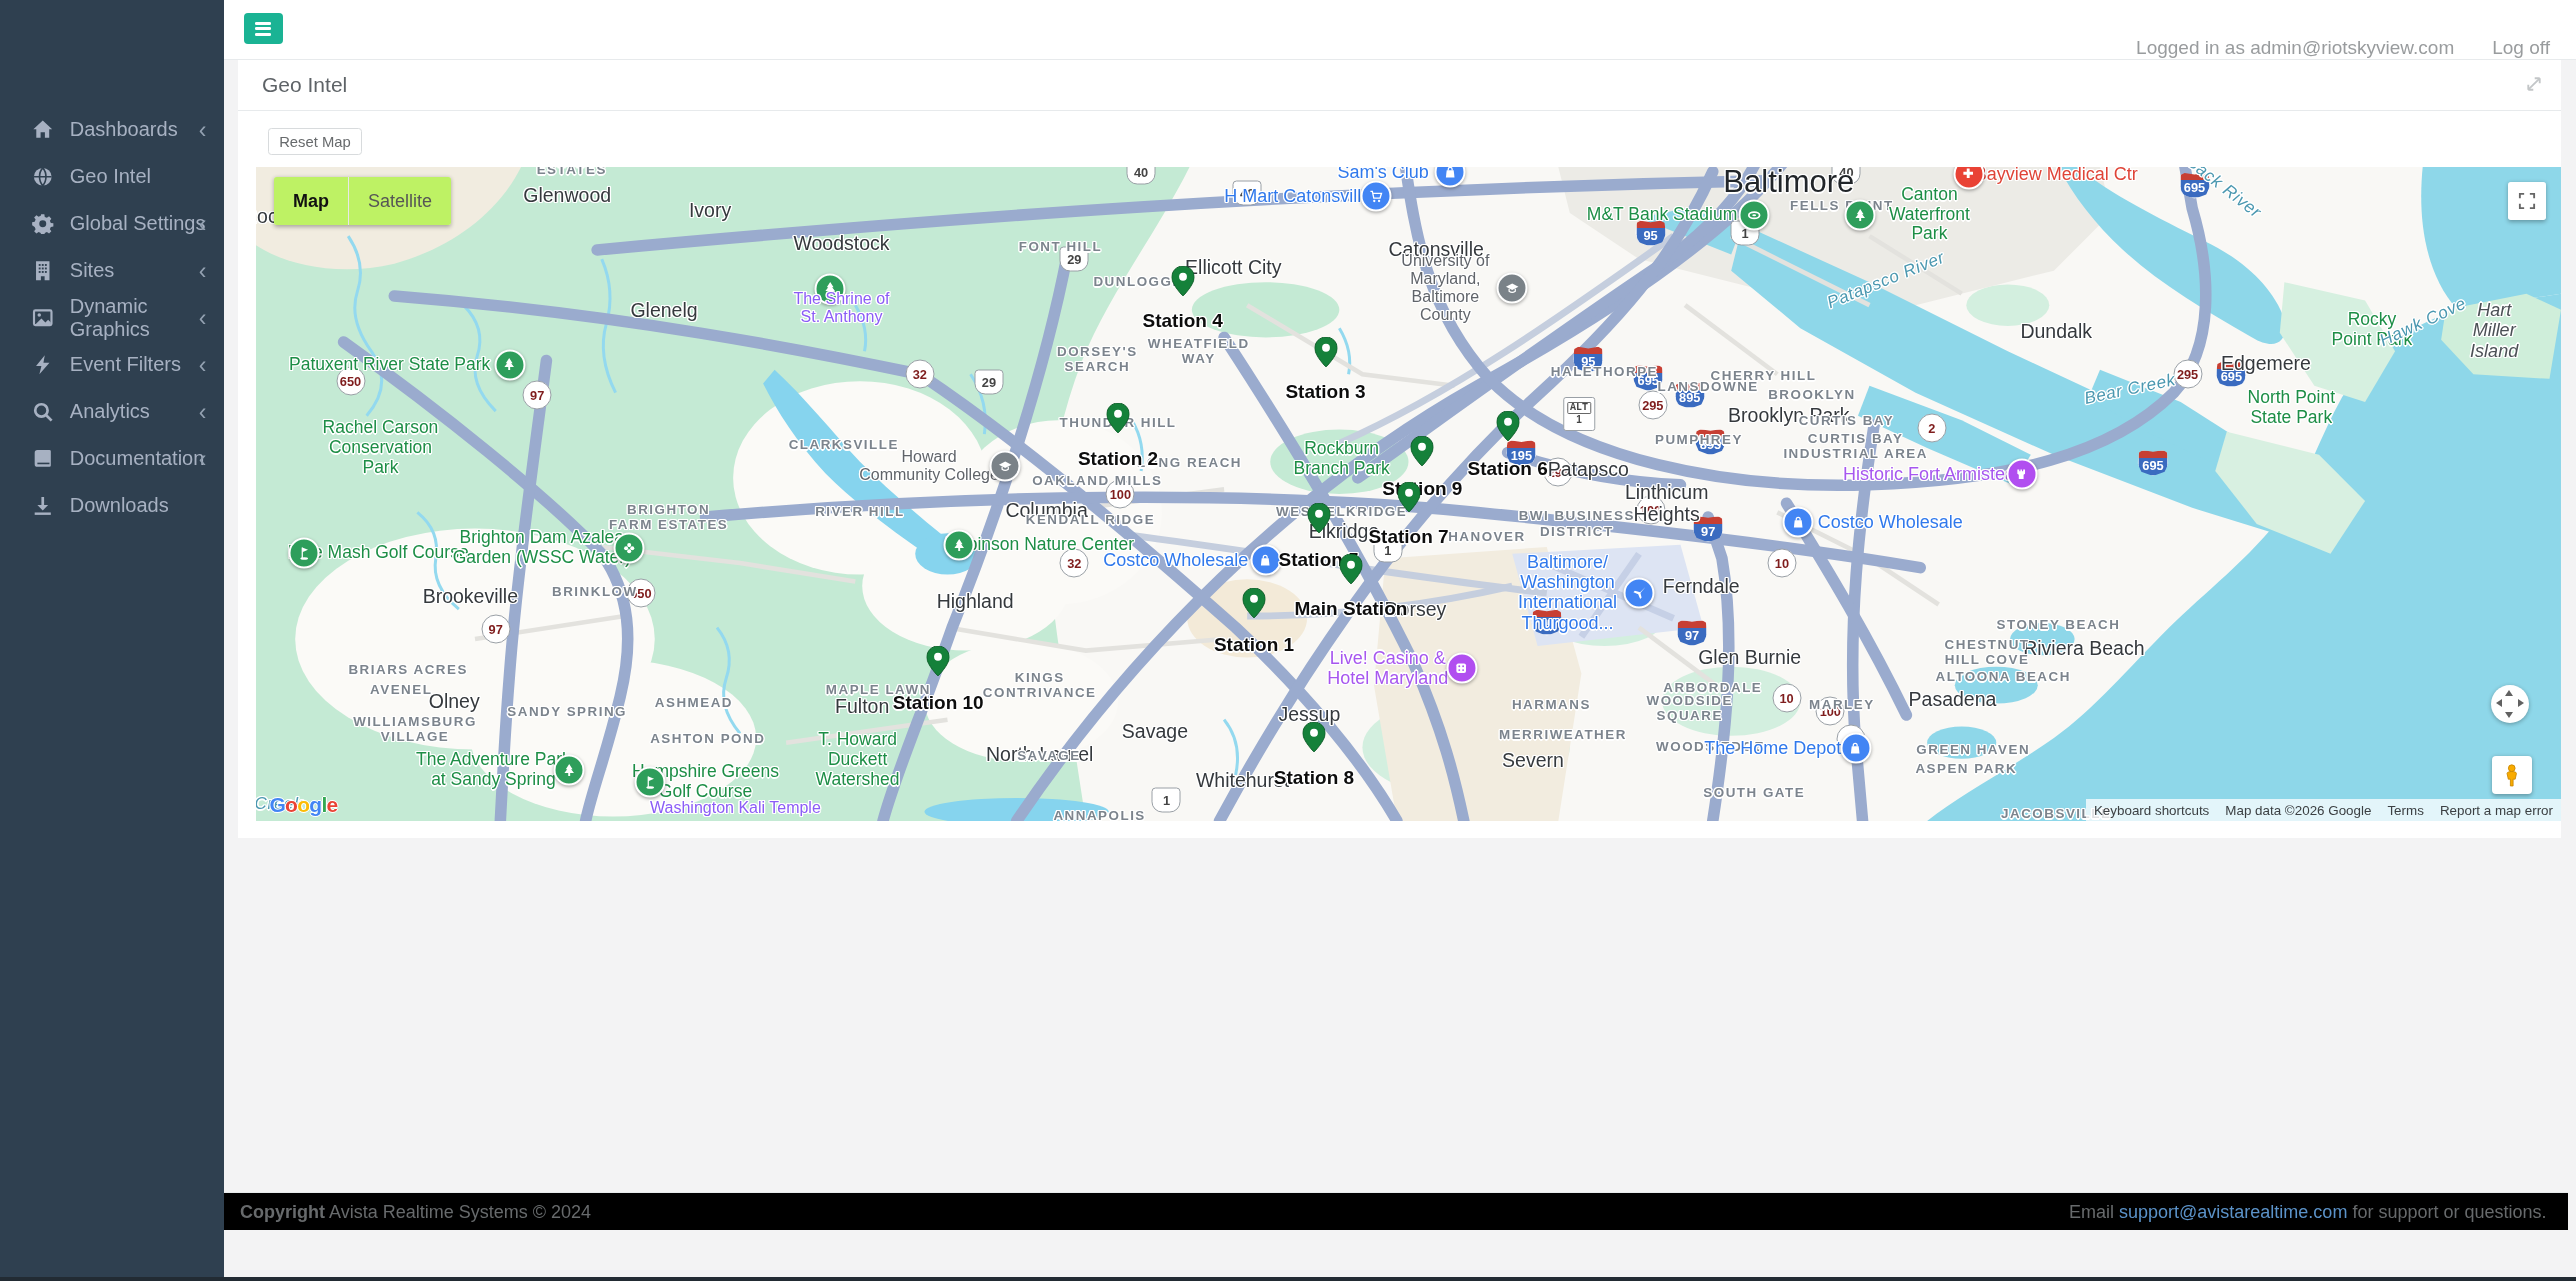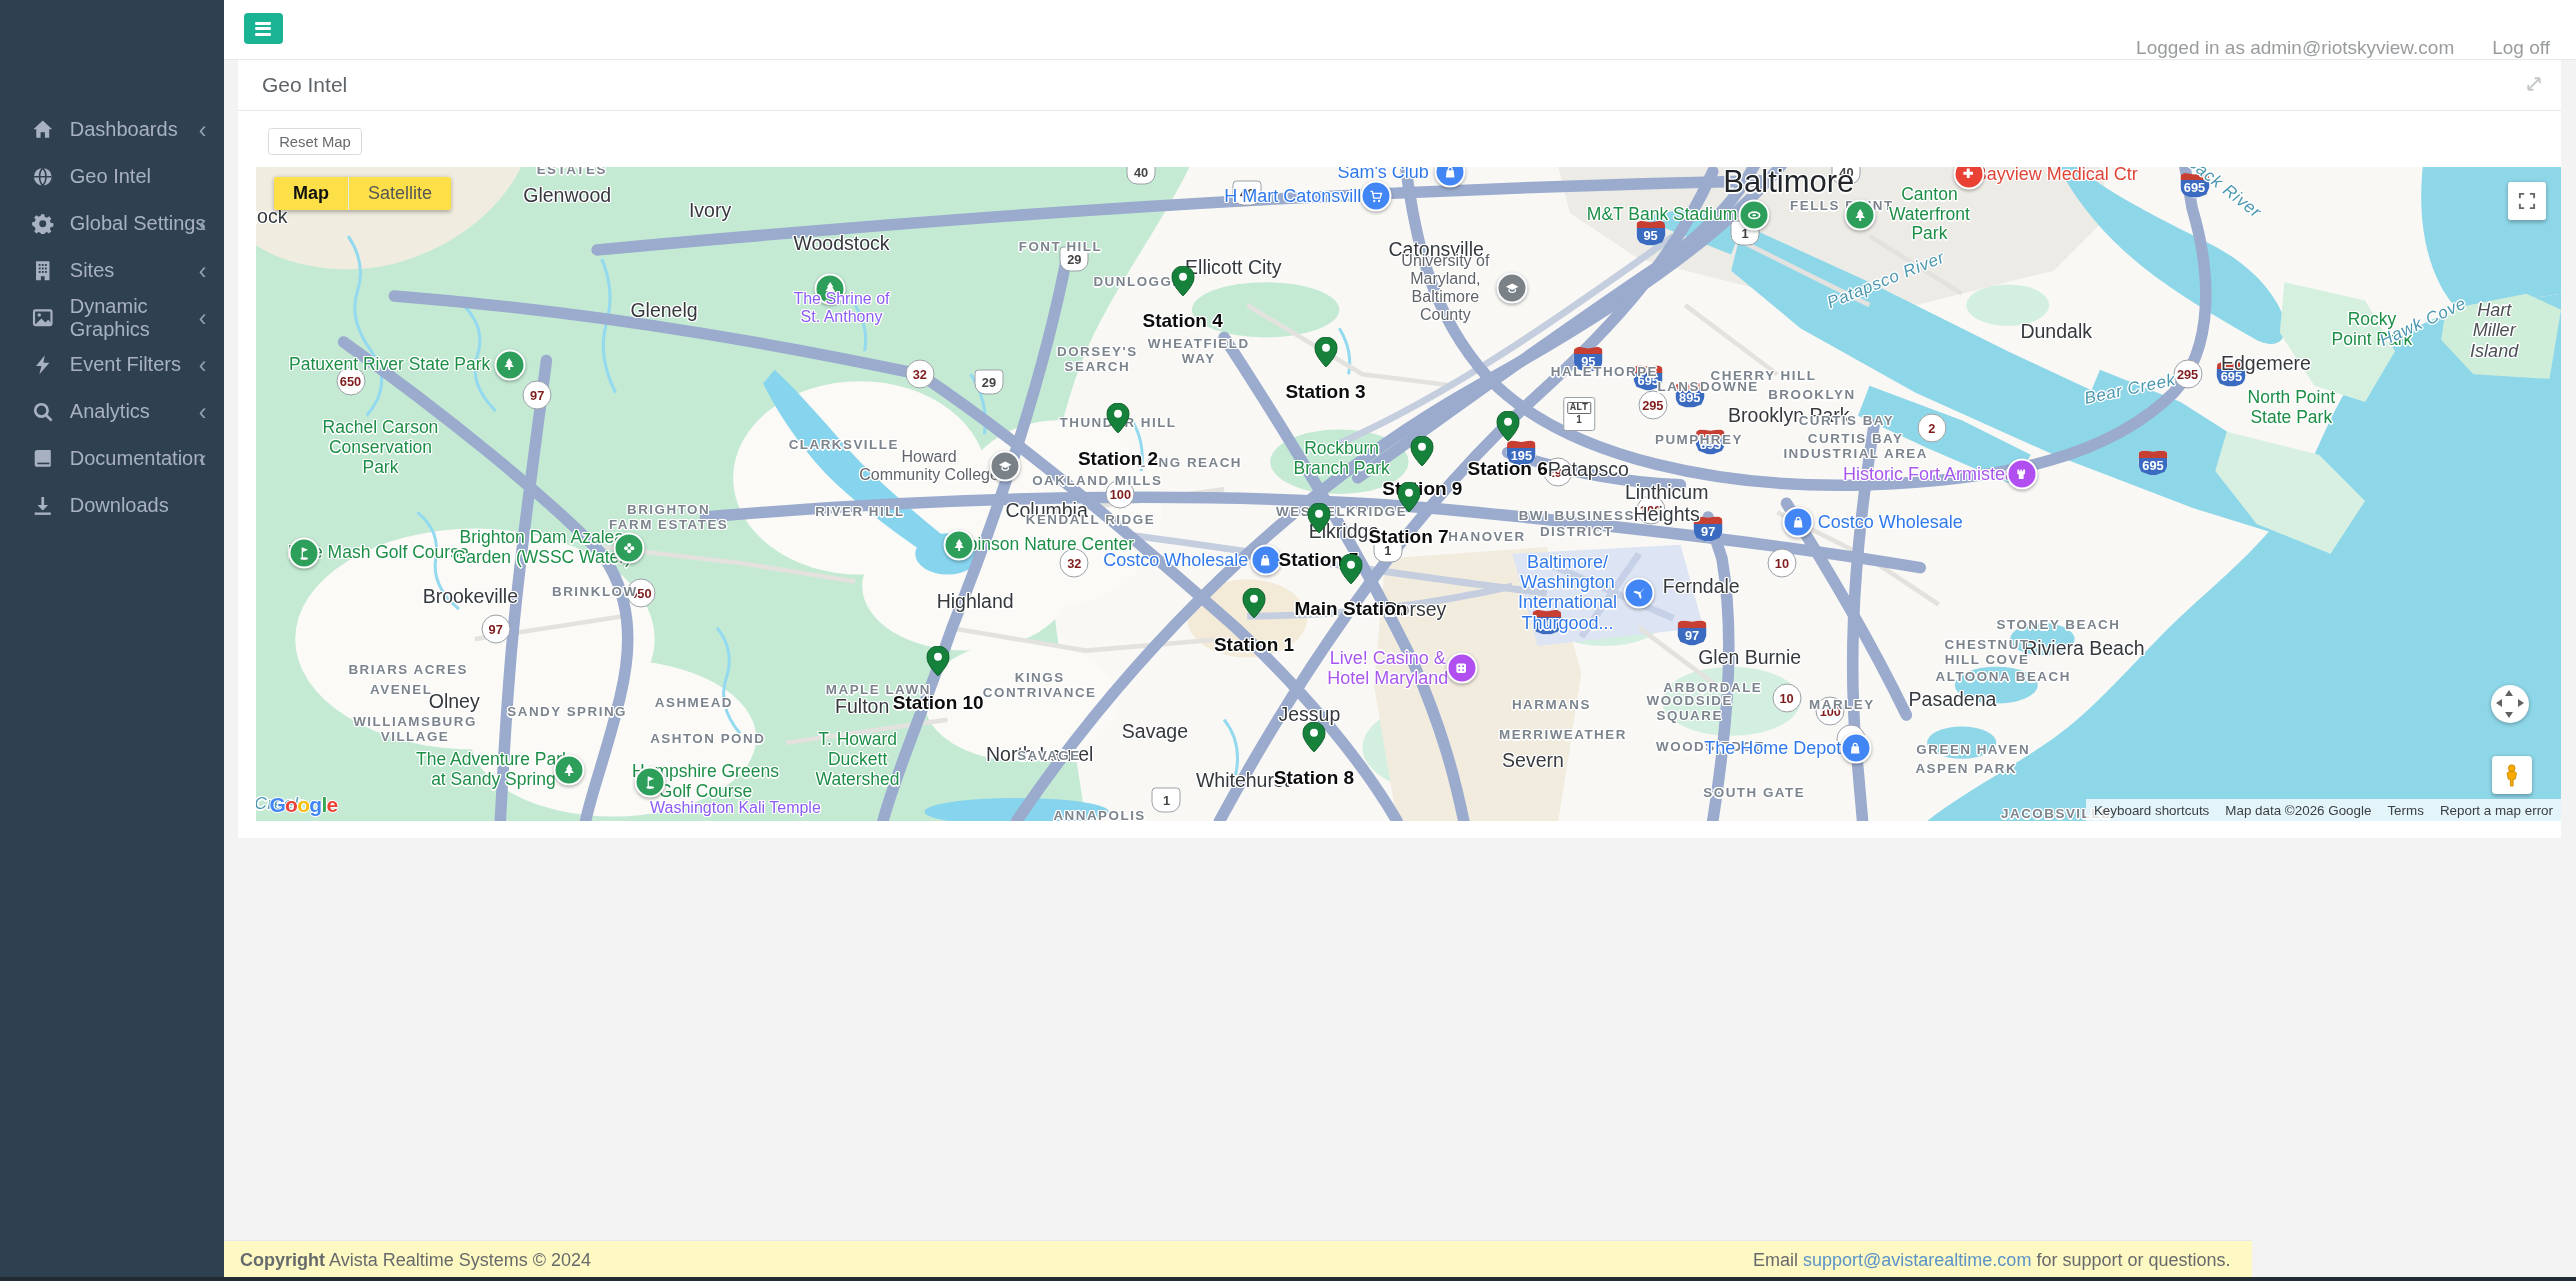--- a/index.html
+++ b/index.html
@@ -51,37 +51,37 @@
   .chip svg{width:15.4px;height:15.4px;fill:#fff;}
   .shield{position:absolute;transform:translate(-50%,-50%);display:flex;align-items:center;justify-content:center;color:#fff;font-weight:700;z-index:3;}
   .sh-int{width:31px;height:27px;font-size:12.8px;background:linear-gradient(#c73f33 0 7.4px,#3a6bc0 7.4px 100%);border:1.3px solid #fff;border-radius:5.4px 5.4px 12px 12px;clip-path:polygon(50% 100%,88% 84%,100% 52%,95% 12%,82% 4%,50% 10%,18% 4%,5% 12%,0 52%,12% 84%);padding-top:4px;box-sizing:border-box;}
   .sh-us{width:27px;height:23px;font-size:12.8px;background:#fff;color:#444;border:1.3px solid #9aa0a6;border-radius:4px 4px 10.7px 10.7px;}
   .sh-state{width:27px;height:27px;font-size:12.8px;background:#fff;color:#7f1d1d;border:1.3px solid #9aa0a6;border-radius:50%;}
   .sh-alt{width:29.5px;height:32px;font-size:10px;background:#fff;color:#444;border:1.3px solid #9aa0a6;border-radius:2.7px;flex-direction:column;line-height:1;}
   .station-pin{position:absolute;transform:translate(-50%,-100%);z-index:5;cursor:pointer;}
   .station-lbl{font-size:19px;color:#0d0d0d;font-weight:700;z-index:5;}
   
   .mapsat{position:absolute;left:18px;top:10px;display:flex;box-shadow:0 1.3px 4.7px rgba(0,0,0,.3);z-index:8;border-radius:2.7px;overflow:hidden;}
-  .mapsat .mbtn{background:#fde047;height:33px;display:flex;align-items:center;padding:0 19px;font-size:18px;cursor:pointer;}
+  .mapsat .mbtn{background:#bef264;height:48px;display:flex;align-items:center;padding:0 19px;font-size:18px;cursor:pointer;}
   .mapsat .mbtn.sel{font-weight:700;color:#111;}
   .mapsat .mbtn.unsel{color:#565656;border-left:1.3px solid #e8e8e8;}
   .fs-btn{position:absolute;top:14.8px;right:14.8px;width:38px;height:38px;background:#fff;border-radius:2.7px;box-shadow:0 1.3px 4.7px rgba(0,0,0,.3);display:flex;align-items:center;justify-content:center;cursor:pointer;z-index:8;}
   .pan-ctl{position:absolute;right:32px;top:518px;width:38px;height:38px;border-radius:50%;background:#fff;box-shadow:0 1.3px 4.7px rgba(0,0,0,.3);z-index:8;cursor:pointer;}
   .pan-ctl span{position:absolute;width:0;height:0;border:4.7px solid transparent;}
   .pan-ctl .n{left:14px;top:4.7px;border-bottom:6px solid #616161;border-top:none;}
   .pan-ctl .s{left:14px;bottom:4.7px;border-top:6px solid #616161;border-bottom:none;}
   .pan-ctl .w{left:4.7px;top:14px;border-right:6px solid #616161;border-left:none;}
   .pan-ctl .e{right:4.7px;top:14px;border-left:6px solid #616161;border-right:none;}
   .pegman{position:absolute;right:29px;top:589px;width:40px;height:38px;background:#fff;border-radius:4px;box-shadow:0 1.3px 4.7px rgba(0,0,0,.3);display:flex;align-items:center;justify-content:center;z-index:8;cursor:pointer;}
   .attrib{position:absolute;right:0;bottom:0;display:flex;z-index:8;font-size:13.4px;color:#3c4043;}
   .attrib div{background:rgba(255,255,255,.75);padding:3.4px 8px;white-space:nowrap;}
   .glogo{position:absolute;left:13.4px;bottom:4px;z-index:8;font-size:21px;font-weight:700;letter-spacing:-0.7px;cursor:pointer;
          text-shadow:1px 0 0 #fff,-1px 0 0 #fff,0 1px 0 #fff,0 -1px 0 #fff;}
   
-  .footer{position:absolute;left:224px;top:1240px;width:2028px;height:37px;background:#fef9c3;border-top:1.3px solid #e7eaec;z-index:2;}
+  .footer{position:absolute;left:224px;top:1192px;width:2344px;height:37px;background:#000000;border-top:1.3px solid #e7eaec;z-index:2;}
   .foot-left{position:absolute;left:16px;top:50%;transform:translateY(-50%);font-size:18px;color:#676a6c;}
   .foot-left b{font-weight:700;}
   .foot-right{position:absolute;right:21.5px;top:50%;transform:translateY(-50%);font-size:18px;color:#676a6c;}
   .foot-right a{color:#5b92c8;text-decoration:none;cursor:pointer;}
   .bottom-strip{position:absolute;left:0;top:1277px;width:2576px;height:4.7px;background:#222b33;z-index:6;}
 </style>
 </head>
 <body>
 
 <div class="stage">

